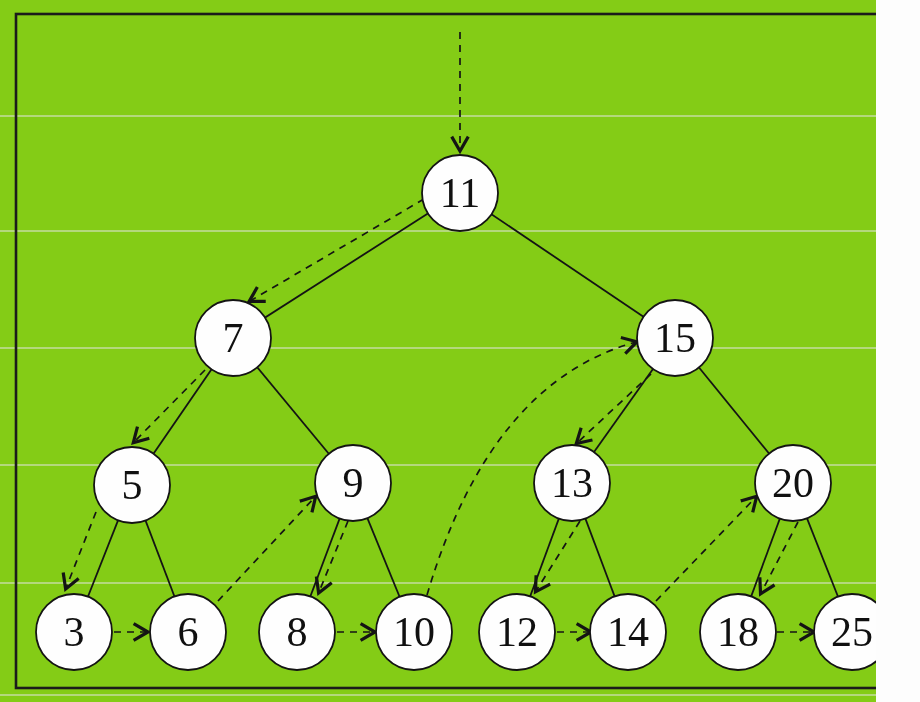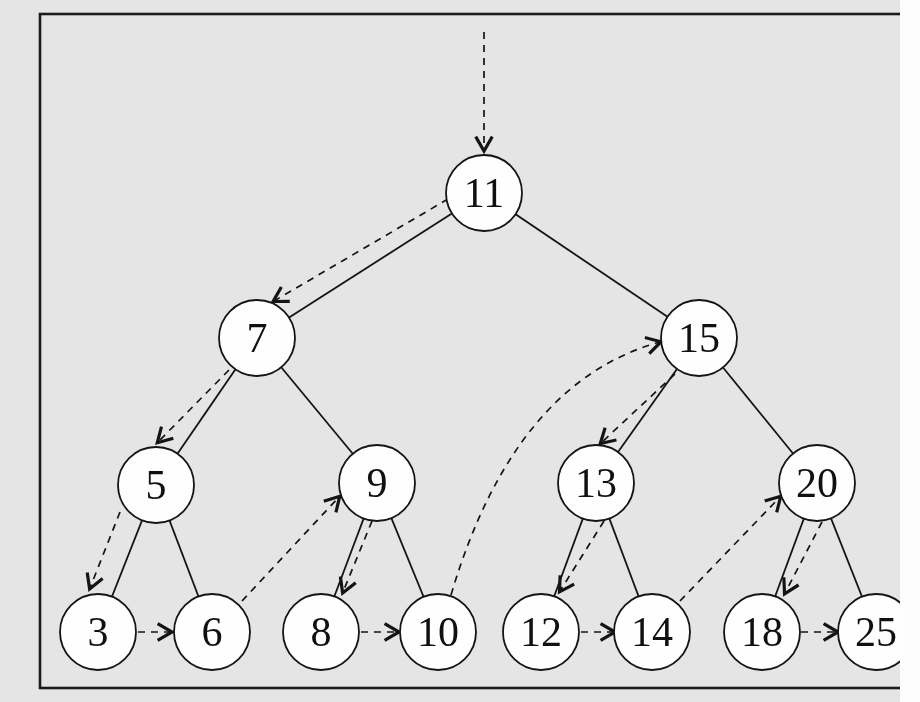--- a/index.html
+++ b/index.html
@@ -6,22 +6,21 @@
     margin: 0;
     padding: 0;
     background: #fdfdfd;
     font-family: "Liberation Serif", serif;
   }
   .canvas {
     position: relative;
     width: 876px;
     height: 702px;
     overflow: hidden;
-    background: #e5e5e5;
-    padding-left: 24px;
+    background: #84cc16;
   }
   svg { display: block; }
   .node-label {
     font-family: "Liberation Serif", serif;
     user-select: none;
   }
 </style>
 </head>
 <body>
 

